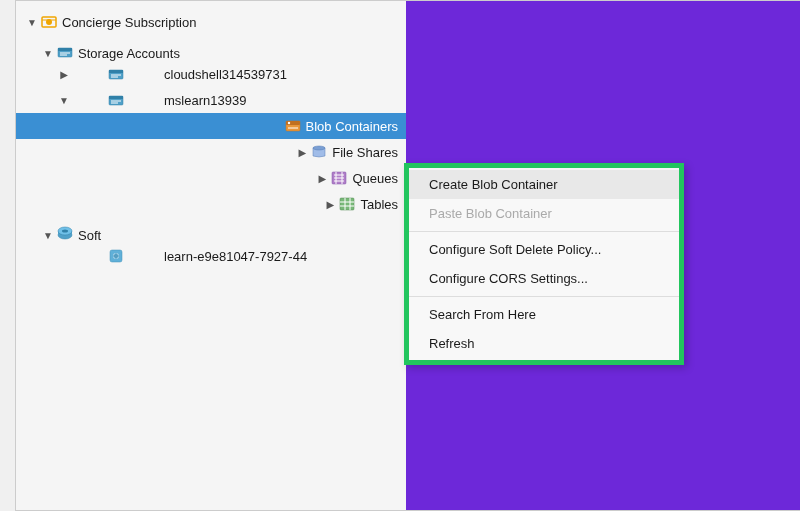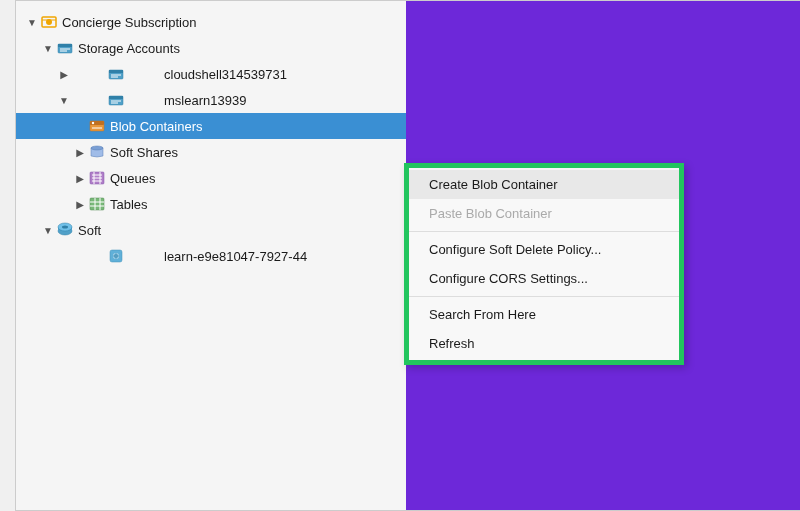--- a/index.html
+++ b/index.html
@@ -39,23 +39,23 @@
       user-select: none;
     }
     .tree-item.selected {
       background: #3a8fd3;
       color: white;
     }
     .tree-item.selected .item-label {
       color: white;
     }
     .indent-0 { padding-left: 8px; }
-    .indent-1 { padding-left: 24px; }
+    .indent-1 { padding-left: 24px; align-items: flex-end; }
     .indent-2 { padding-left: 40px; gap: 35px; }
-    .indent-3 { padding-left: 56px; }
+    .indent-3 { padding-left: 56px; justify-content: flex-end; }
 
     .expand-arrow {
       width: 16px;
       height: 16px;
       display: inline-flex;
       align-items: center;
       justify-content: center;
       flex-shrink: 0;
       color: #555;
       font-size: 10px;
@@ -181,21 +181,21 @@
 
     <div class="tree-item indent-3">
       <span class="expand-arrow collapsed"></span>
       <span class="item-icon">
         <svg width="16" height="16" viewBox="0 0 16 16">
           <path d="M2 4 Q8 2 14 4 Q8 6 2 4Z" fill="#7a9fd4" stroke="#5a7fb4" stroke-width="0.5"></path>
           <path d="M2 4 L2 12 Q8 14 14 12 L14 4 Q8 6 2 4Z" fill="#a0bce8" stroke="#5a7fb4" stroke-width="0.5"></path>
           <ellipse cx="8" cy="4" rx="6" ry="2" fill="#7a9fd4" stroke="#5a7fb4" stroke-width="0.5"></ellipse>
         </svg>
       </span>
-      <span class="item-label">Soft Shares</span>
+      <span class="item-label">File Shares</span>
     </div>
 
     <div class="tree-item indent-3">
       <span class="expand-arrow collapsed"></span>
       <span class="item-icon">
         <svg width="16" height="16" viewBox="0 0 16 16">
           <rect x="1" y="2" width="14" height="12" rx="1" fill="#b07fc8" stroke="#8050a8" stroke-width="0.5"></rect>
           <line x1="3" y1="5" x2="13" y2="5" stroke="white" stroke-width="1"></line>
           <line x1="3" y1="8" x2="13" y2="8" stroke="white" stroke-width="1"></line>
           <line x1="3" y1="11" x2="13" y2="11" stroke="white" stroke-width="1"></line>

